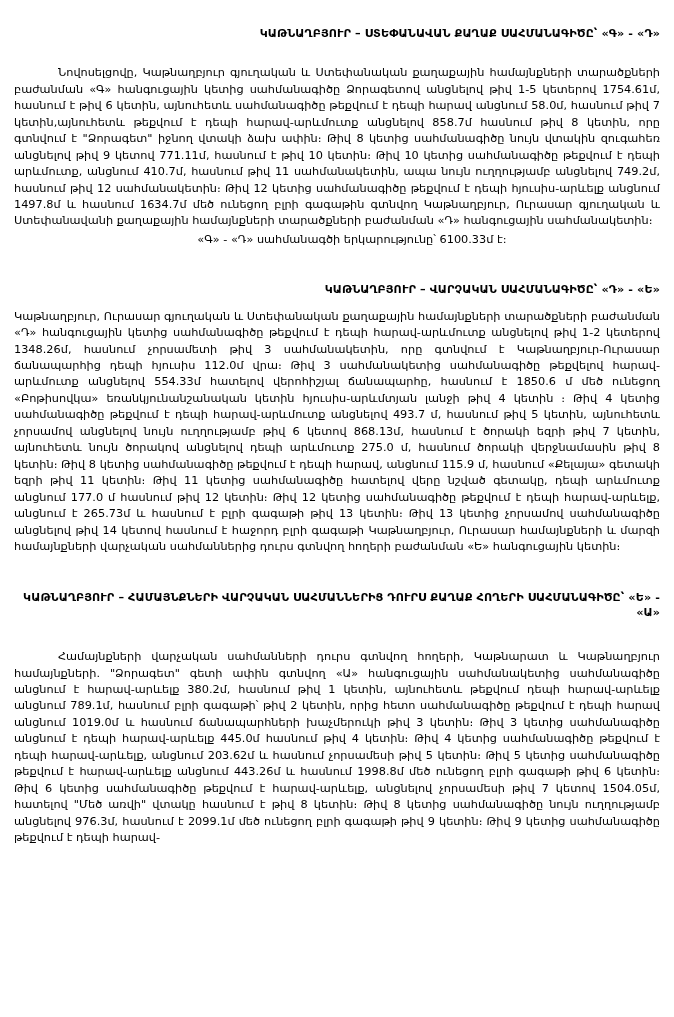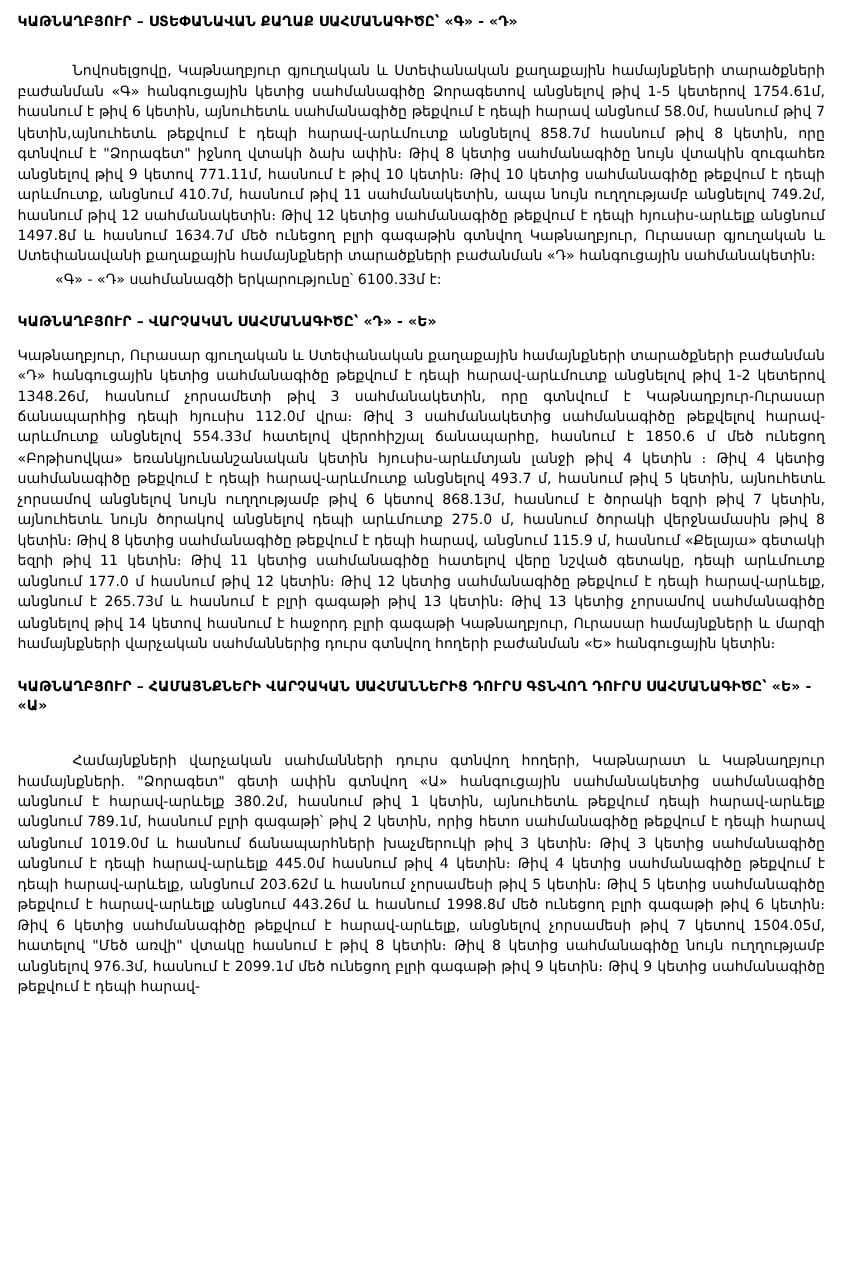--- a/index.html
+++ b/index.html
@@ -12,41 +12,41 @@
     min-height: 1017px;
     font-family: "DejaVu Sans", sans-serif;
     color: #000000;
   }
   .page {
     width: 674px;
     box-sizing: border-box;
     padding: 10px 14px 8px 14px;
   }
   .heading {
-    text-align: left;
+    text-align: right;
     font-size: 11.2px;
     font-weight: bold;
     line-height: 1.35;
-    margin: 0 0 4px 0;
+    margin: 16px 0 4px 0;
     letter-spacing: 0.1px;
   }
   .para {
     font-size: 11.3px;
     line-height: 1.46;
     text-align: justify;
     text-justify: inter-word;
     margin: 0 0 2px 0;
   }
   .para.indent {
     text-indent: 44px;
     margin-top: 13px;
   }
   .para.quote {
     text-indent: 30px;
-    text-align: left;
+    text-align: center;
   }
   .gap-sm { height: 7px; }
   .gap-md { height: 12px; }
   .gap-lg { height: 16px; }
 </style>
 </head>
 <body>
 
 <div class="page">
 
@@ -62,19 +62,19 @@
 
   <h1 class="heading">ԿԱԹՆԱՂԲՅՈՒՐ – ՎԱՐՉԱԿԱՆ ՍԱՀՄԱՆԱԳԻԾԸ՝ «Դ» - «Ե»</h1>
 
   <div class="gap-sm"></div>
 
   <p class="para">Կաթնաղբյուր, Ուրասար գյուղական և Ստեփանական քաղաքային համայնքների տարածքների բաժանման «Դ» հանգուցային կետից սահմանագիծը թեքվում է դեպի հարավ-արևմուտք անցնելով թիվ 1-2 կետերով 1348.26մ, հասնում չորսամետի թիվ 3 սահմանակետին, որը գտնվում է  Կաթնաղբյուր-Ուրասար ճանապարհից դեպի հյուսիս 112.0մ վրա։ Թիվ 3 սահմանակետից սահմանագիծը թեքվելով հարավ-արևմուտք անցնելով 554.33մ  հատելով վերոհիշյալ ճանապարհը, հասնում է 1850.6 մ մեծ ունեցող «Բոթիսովկա» եռանկյունանշանական կետին հյուսիս-արևմտյան լանջի թիվ 4 կետին ։ Թիվ 4 կետից սահմանագիծը թեքվում է դեպի հարավ-արևմուտք  անցնելով 493.7 մ, հասնում թիվ 5 կետին, այնուհետև չորսամով անցնելով նույն ուղղությամբ  թիվ 6 կետով 868.13մ,  հասնում է ծորակի եզրի թիվ 7 կետին, այնուհետև նույն ծորակով անցնելով դեպի արևմուտք 275.0 մ,  հասնում ծորակի վերջնամասին թիվ 8 կետին։ Թիվ 8 կետից սահմանագիծը թեքվում է դեպի հարավ, անցնում 115.9 մ,  հասնում «Քելայա» գետակի եզրի թիվ 11 կետին։ Թիվ 11 կետից սահմանագիծը  հատելով վերը նշված գետակը, դեպի արևմուտք անցնում 177.0 մ հասնում թիվ 12 կետին։ Թիվ 12 կետից սահմանագիծը թեքվում է դեպի հարավ-արևելք, անցնում է 265.73մ և հասնում է  բլրի գագաթի թիվ 13 կետին։ Թիվ 13 կետից չորսամով սահմանագիծը անցնելով թիվ 14 կետով հասնում է հաջորդ բլրի գագաթի Կաթնաղբյուր, Ուրասար համայնքների և մարզի համայնքների վարչական սահմաններից դուրս գտնվող հողերի բաժանման «Ե» հանգուցային կետին։</p>
 
 
   <div class="gap-lg"></div>
 
-  <h1 class="heading">ԿԱԹՆԱՂԲՅՈՒՐ – ՀԱՄԱՅՆՔՆԵՐԻ ՎԱՐՉԱԿԱՆ ՍԱՀՄԱՆՆԵՐԻՑ ԴՈՒՐՍ ԳՏՆՎՈՂ ԴՈՒՐՍ ՍԱՀՄԱՆԱԳԻԾԸ՝ «Ե» - «Ա»</h1>
+  <h1 class="heading">ԿԱԹՆԱՂԲՅՈՒՐ – ՀԱՄԱՅՆՔՆԵՐԻ ՎԱՐՉԱԿԱՆ ՍԱՀՄԱՆՆԵՐԻՑ ԴՈՒՐՍ ՔԱՂԱՔ ՀՈՂԵՐԻ ՍԱՀՄԱՆԱԳԻԾԸ՝ «Ե» - «Ա»</h1>
 
   <div class="gap-md"></div>
 
   <p class="para indent">Համայնքների վարչական սահմանների դուրս գտնվող հողերի, Կաթնարատ և Կաթնաղբյուր համայնքների. "Ձորագետ" գետի ափին գտնվող «Ա» հանգուցային սահմանակետից սահմանագիծը անցնում է հարավ-արևելք  380.2մ, հասնում թիվ 1 կետին, այնուհետև թեքվում դեպի հարավ-արևելք անցնում 789.1մ, հասնում բլրի գագաթի՝ թիվ 2 կետին, որից հետո սահմանագիծը թեքվում է  դեպի հարավ անցնում 1019.0մ  և հասնում ճանապարհների խաչմերուկի  թիվ 3 կետին։ Թիվ 3 կետից սահմանագիծը անցնում է դեպի հարավ-արևելք  445.0մ հասնում թիվ 4 կետին։ Թիվ 4 կետից սահմանագիծը թեքվում է   դեպի հարավ-արևելք, անցնում 203.62մ և  հասնում չորսամեսի թիվ 5 կետին։ Թիվ 5 կետից սահմանագիծը թեքվում է   հարավ-արևելք անցնում 443.26մ  և հասնում 1998.8մ մեծ ունեցող բլրի գագաթի թիվ 6 կետին։ Թիվ 6 կետից սահմանագիծը թեքվում  է հարավ-արևելք, անցնելով չորսամեսի թիվ 7 կետով 1504.05մ,  հատելով "Մեծ առվի" վտակը    հասնում է թիվ 8 կետին։ Թիվ 8 կետից սահմանագիծը նույն ուղղությամբ  անցնելով 976.3մ,  հասնում է 2099.1մ մեծ ունեցող բլրի գագաթի թիվ 9 կետին։ Թիվ 9 կետից սահմանագիծը թեքվում  է դեպի հարավ-</p>
 
 </div>
 
 </body></html>

